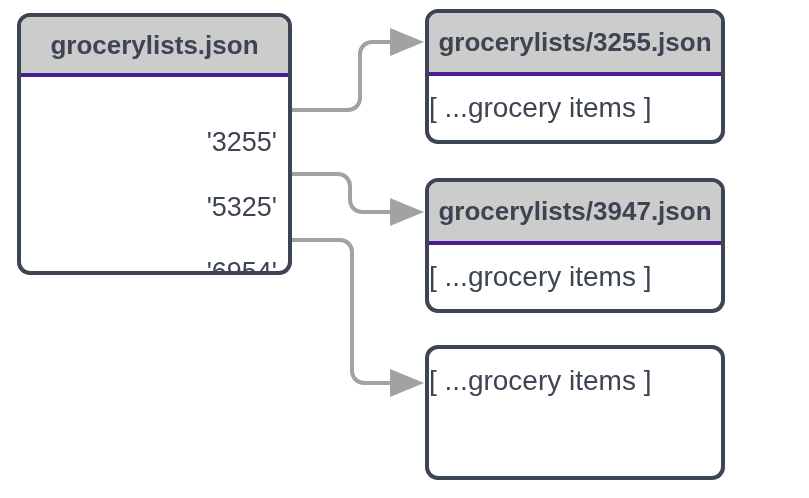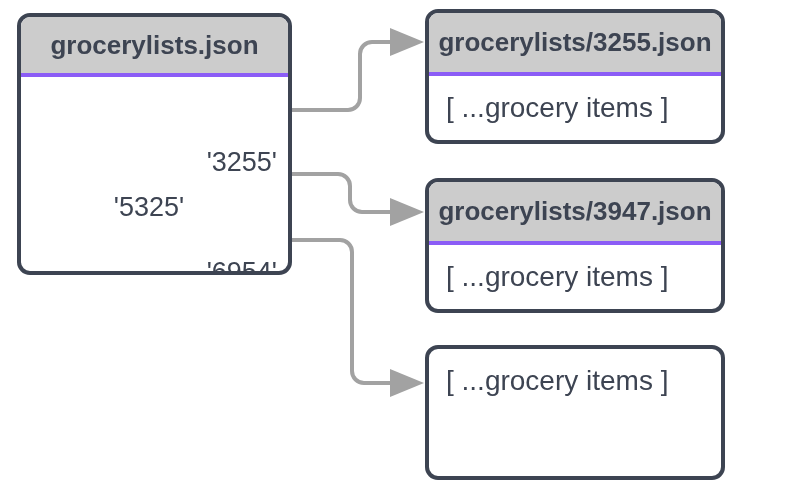--- a/index.html
+++ b/index.html
@@ -27,21 +27,21 @@
     position: absolute;
     box-sizing: border-box;
     border: 4px solid #3d4452;
     border-radius: 13px;
     background: #ffffff;
     overflow: hidden;
   }
   .box-header {
     box-sizing: border-box;
     background: #cccccc;
-    border-bottom: 4px solid #8b5cf6;
+    border-bottom: 4px solid #4c1d95;
     color: #3d4452;
     font-weight: bold;
     font-size: 26px;
     text-align: center;
     display: flex;
     align-items: center;
     justify-content: center;
   }
   .box.source {
     left: 17px;
@@ -61,36 +61,36 @@
     right: 0;
     width: 100%;
     height: 36px;
     line-height: 36px;
     text-align: right;
     padding-right: 11px;
     box-sizing: border-box;
     color: #3d4452;
     font-size: 27px;
   }
-  .key-row.k0 { top: 47px; margin-top: 20px; }
-  .key-row.k1 { top: 112px; text-align: center; }
+  .key-row.k0 { top: 47px; }
+  .key-row.k1 { top: 112px; }
   .key-row.k2 { top: 177px; }
   .box.target {
     left: 425px;
     width: 300px;
     height: 135px;
   }
   .box.target .box-header {
     height: 63px;
   }
   .box.target .box-body {
     height: 64px;
     display: flex;
     align-items: center;
-    padding-left: 17px;
+    padding-left: 0;
     color: #3d4452;
     font-size: 28px;
   }
   .box.target.t0 { top: 9px; }
   .box.target.t1 { top: 178px; }
   .box.target.t2 { top: 345px; }
 </style>
 </head>
 <body>
 

